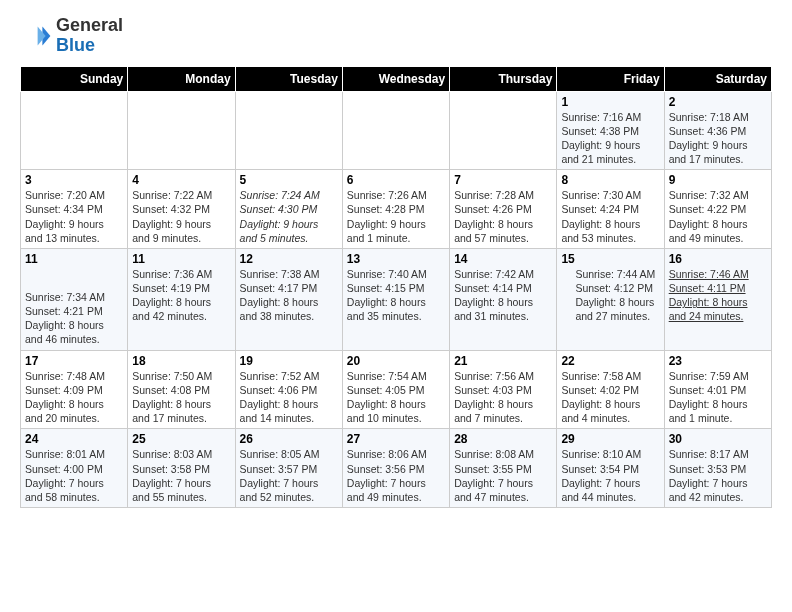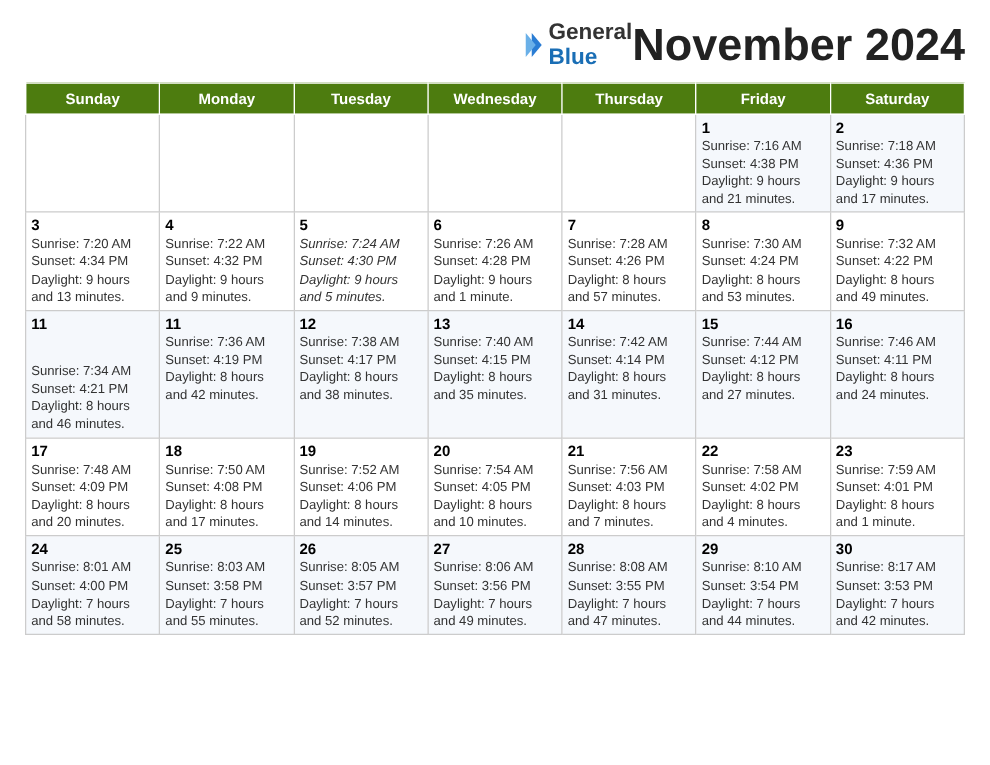--- a/index.html
+++ b/index.html
@@ -9,21 +9,21 @@
       width: 792px;
       height: 612px;
       overflow: hidden;
     }
     .page {
       width: 792px;
       padding: 16px 20px 10px 20px;
     }
     .header {
       display: flex;
-      justify-content: flex-end;
+      justify-content: space-between;
       align-items: flex-start;
       margin-bottom: 10px;
     }
     .logo {
       display: flex;
       align-items: center;
       gap: 4px;
     }
     .logo-text {
       font-size: 18px;
@@ -49,24 +49,24 @@
       font-size: 16px;
       color: #444;
       font-style: italic;
     }
     .calendar {
       width: 100%;
       border-collapse: collapse;
       font-size: 11px;
     }
     .calendar thead th {
-      background: #4d7c0f;
+      background: #000000;
       color: #fff;
       padding: 5px 4px;
-      text-align: center;
+      text-align: right;
       font-size: 12px;
       font-weight: bold;
       border: 1px solid #fff;
     }
     .calendar tbody td {
       border: 1px solid #ccc;
       vertical-align: top;
       padding: 3px 4px;
       width: calc(100%/7);
       min-height: 70px;
@@ -102,21 +102,20 @@
       <svg class="logo-icon" viewBox="0 0 40 40">
         <polygon points="28,8 38,20 28,32" fill="#2a7dd4"></polygon>
         <polygon points="22,8 32,20 22,32" fill="#6ab0e8"></polygon>
       </svg>
       <div class="logo-text">
         <span class="general">General</span><br>
         <span class="blue">Blue</span>
       </div>
     </div>
     <div class="title-block">
-      <div class="month-title">November 2024</div>
     </div>
   </div>
 
   <table class="calendar">
     <thead>
       <tr>
       <th>Sunday</th>
           <th>Monday</th>
           <th>Tuesday</th>
           <th>Wednesday</th>
@@ -229,28 +228,28 @@
           </td>
           <td>
             <span class="day-num">14</span>
             <div class="day-info" style="white-space: pre-line;">Sunrise: 7:42 AM
 Sunset: 4:14 PM
 Daylight: 8 hours
 and 31 minutes.</div>
           </td>
           <td>
             <span class="day-num">15</span>
-            <div class="day-info" style="white-space: pre-line;">Sunrise: 7:44 AM
+            <div class="day-info" style="white-space: pre-line; margin-left: 14px;">Sunrise: 7:44 AM
 Sunset: 4:12 PM
 Daylight: 8 hours
 and 27 minutes.</div>
           </td>
           <td>
             <span class="day-num">16</span>
-            <div class="day-info" style="white-space: pre-line;">Sunrise: 7:46 AM
+            <div class="day-info" style="white-space: pre-line; text-decoration: underline;">Sunrise: 7:46 AM
 Sunset: 4:11 PM
 Daylight: 8 hours
 and 24 minutes.</div>
           </td>
         </tr>
         <tr>
           <td>
             <span class="day-num">17</span>
             <div class="day-info" style="white-space: pre-line;">Sunrise: 7:48 AM
 Sunset: 4:09 PM

